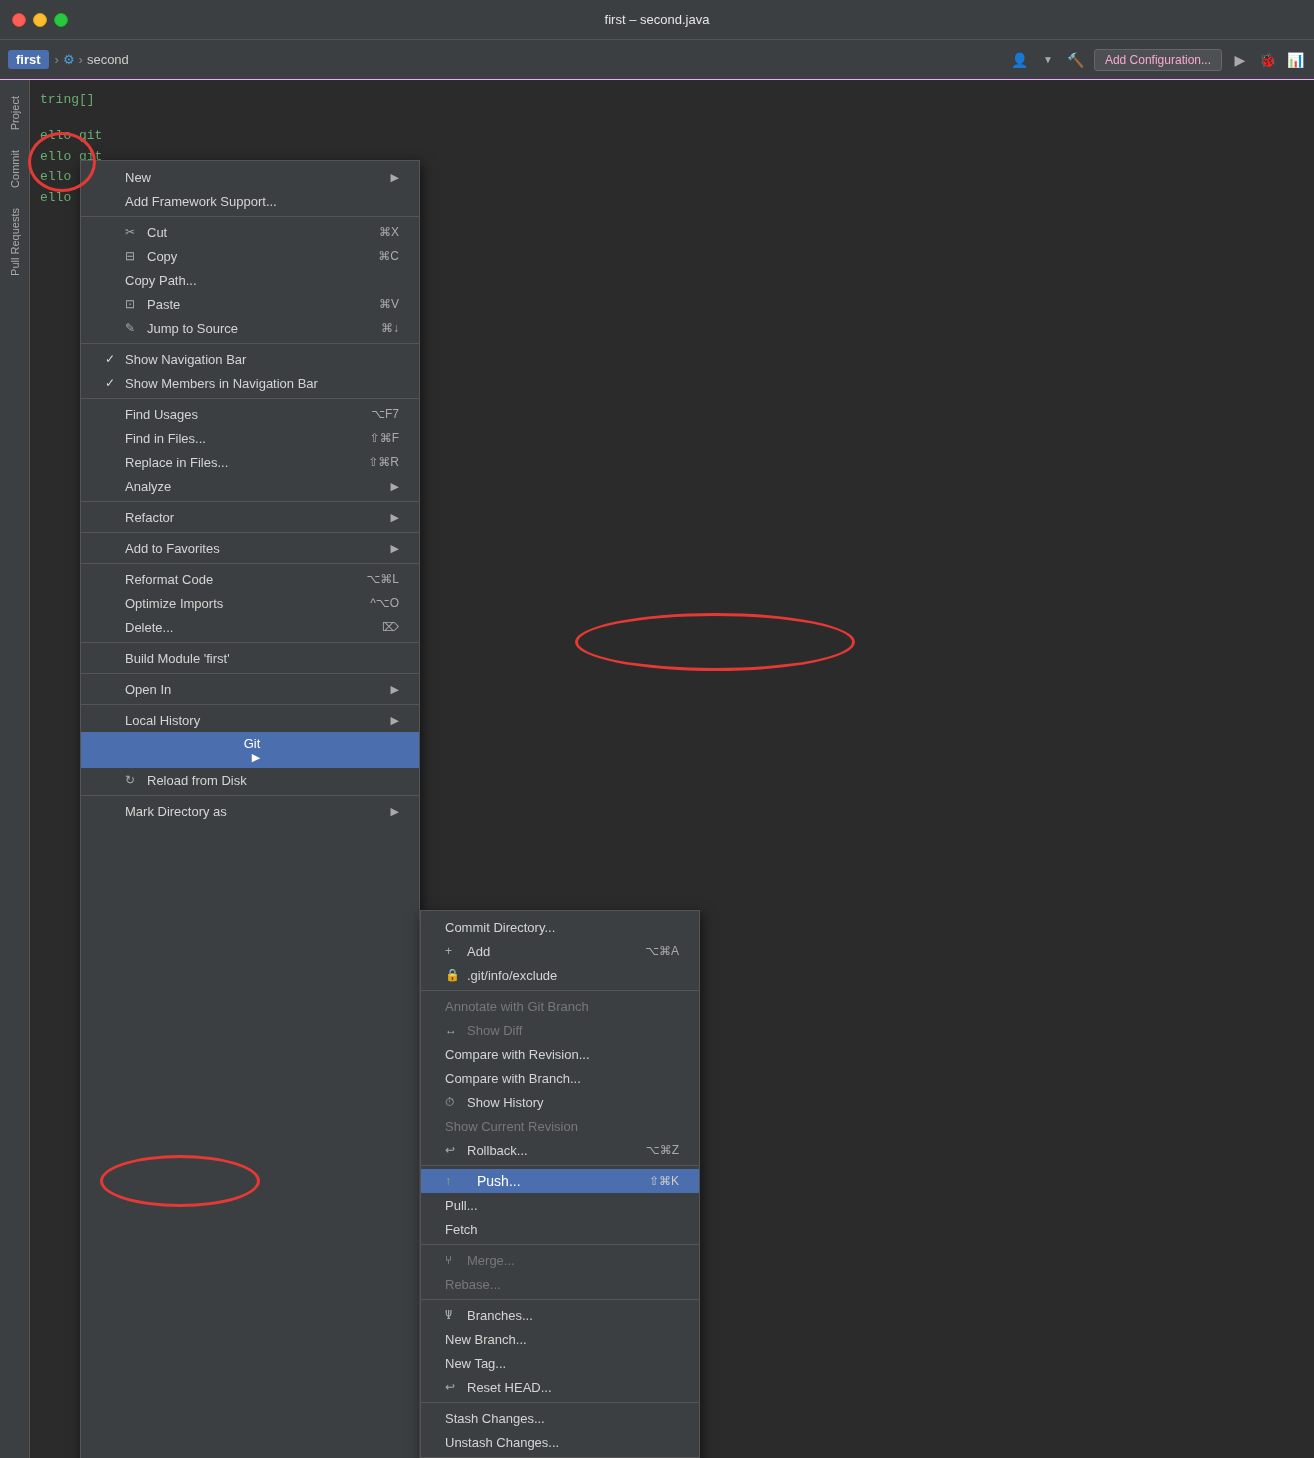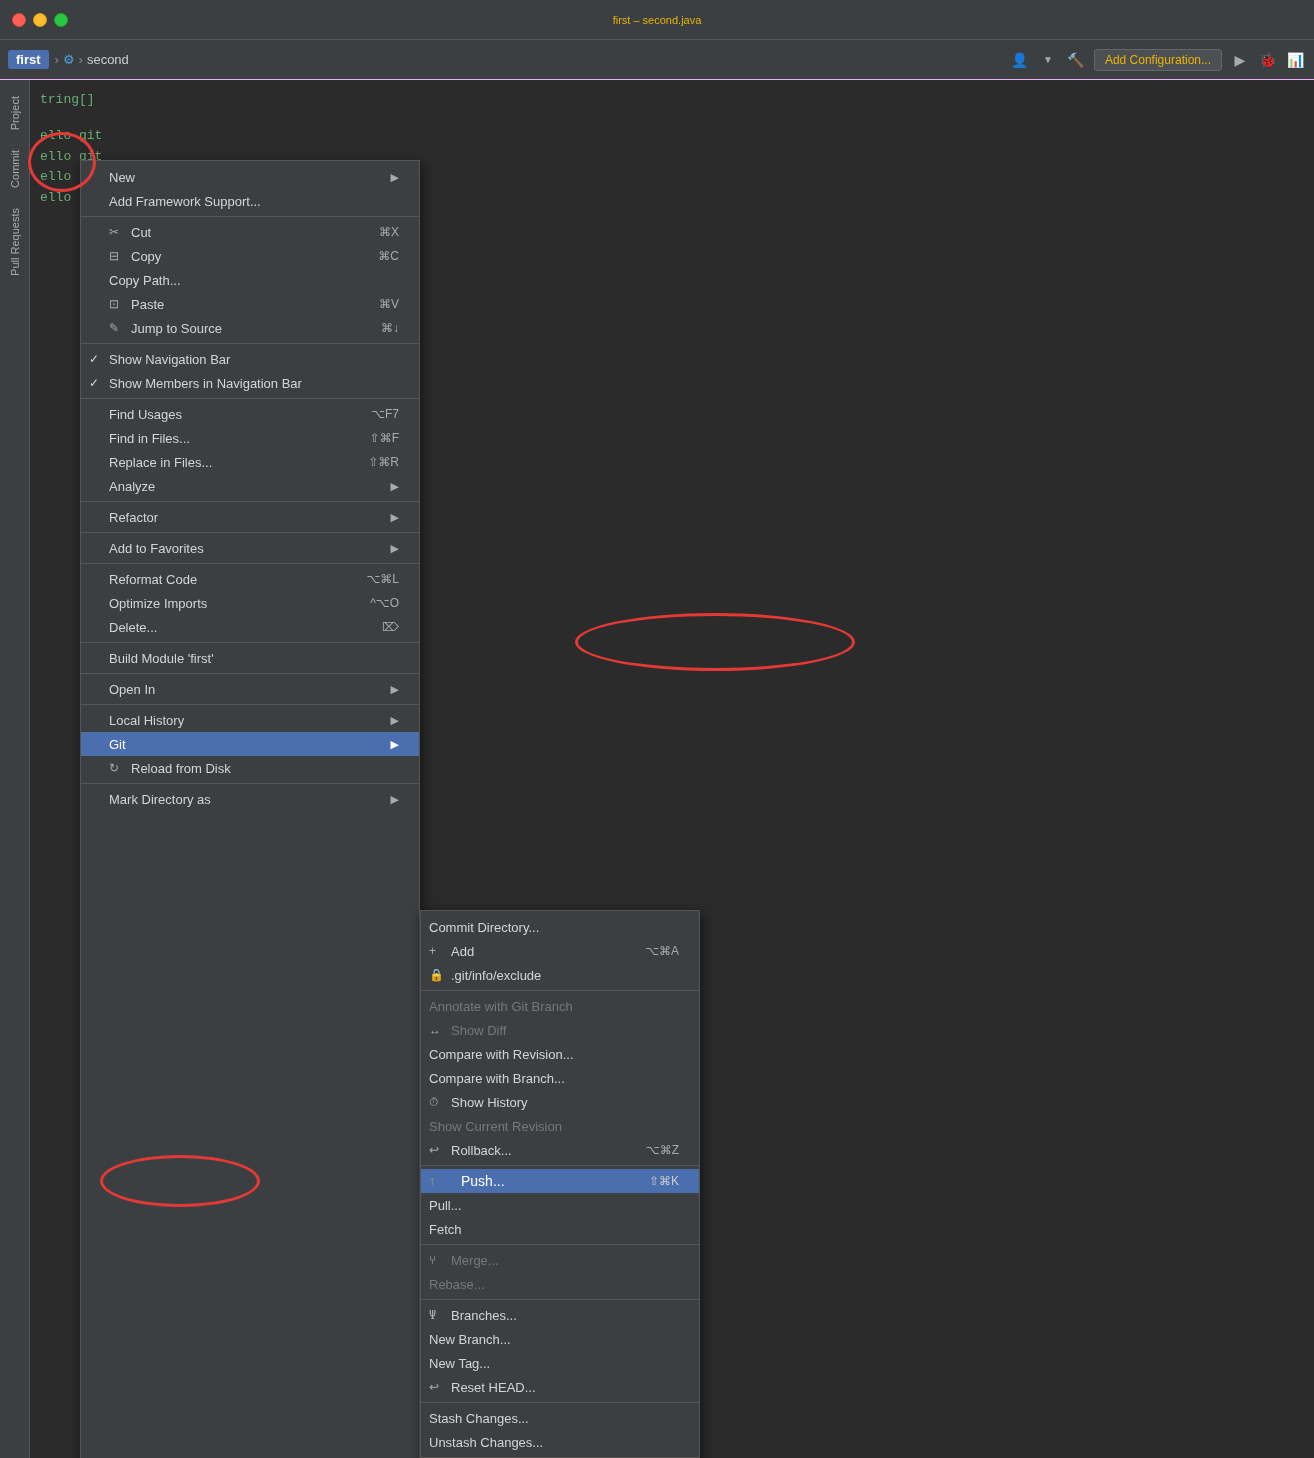--- a/index.html
+++ b/index.html
@@ -35,22 +35,22 @@
       height: 14px;
       border-radius: 50%;
     }
     .tl-close { background: #ff5f57; border: 1px solid #e0443e; }
     .tl-minimize { background: #febc2e; border: 1px solid #d4a017; }
     .tl-maximize { background: #28c840; border: 1px solid #1aab29; }
     .title-bar-title {
       position: absolute;
       left: 50%;
       transform: translateX(-50%);
-      color: #eab308;
-      font-size: 11px;
+      color: #e5e5e5;
+      font-size: 13px;
       font-weight: 500;
       text-align: center;
     }
 
     
     .toolbar {
       width: 100%;
       height: 40px;
       background: #3c3f41;
       display: flex;
@@ -77,21 +77,21 @@
     .breadcrumb-sep { color: #888; }
     .toolbar-right {
       margin-left: auto;
       display: flex;
       align-items: center;
       gap: 8px;
     }
     .toolbar-btn {
       background: #4c5052;
       border: 1px solid #666;
-      color: #eab308;
+      color: #f9a8d4;
       padding: 3px 10px;
       border-radius: 3px;
       font-size: 12px;
       cursor: pointer;
     }
     .toolbar-icon {
       width: 20px;
       height: 20px;
       display: flex;
       align-items: center;
@@ -158,29 +158,30 @@
     .menu-panel {
       background: #3c3f41;
       border: 1px solid #555;
       min-width: 320px;
       box-shadow: 2px 4px 12px rgba(0,0,0,0.6);
       padding: 4px 0;
     }
     .menu-item {
       display: flex;
       align-items: center;
-      padding: 4px 20px 4px 8px;
+      padding: 4px 20px 4px 24px;
       cursor: pointer;
       position: relative;
       white-space: nowrap;
       min-height: 24px;
       justify-content: flex-end;
     }
     .menu-item.highlighted {
       background: #4b6eaf;
+      flex-direction: column;
     }
     .menu-item.disabled {
       color: #777;
     }
     .menu-item .label {
       flex: 1;
     }
     .menu-item .shortcut {
       margin-left: 20px;
       color: #aaa;

